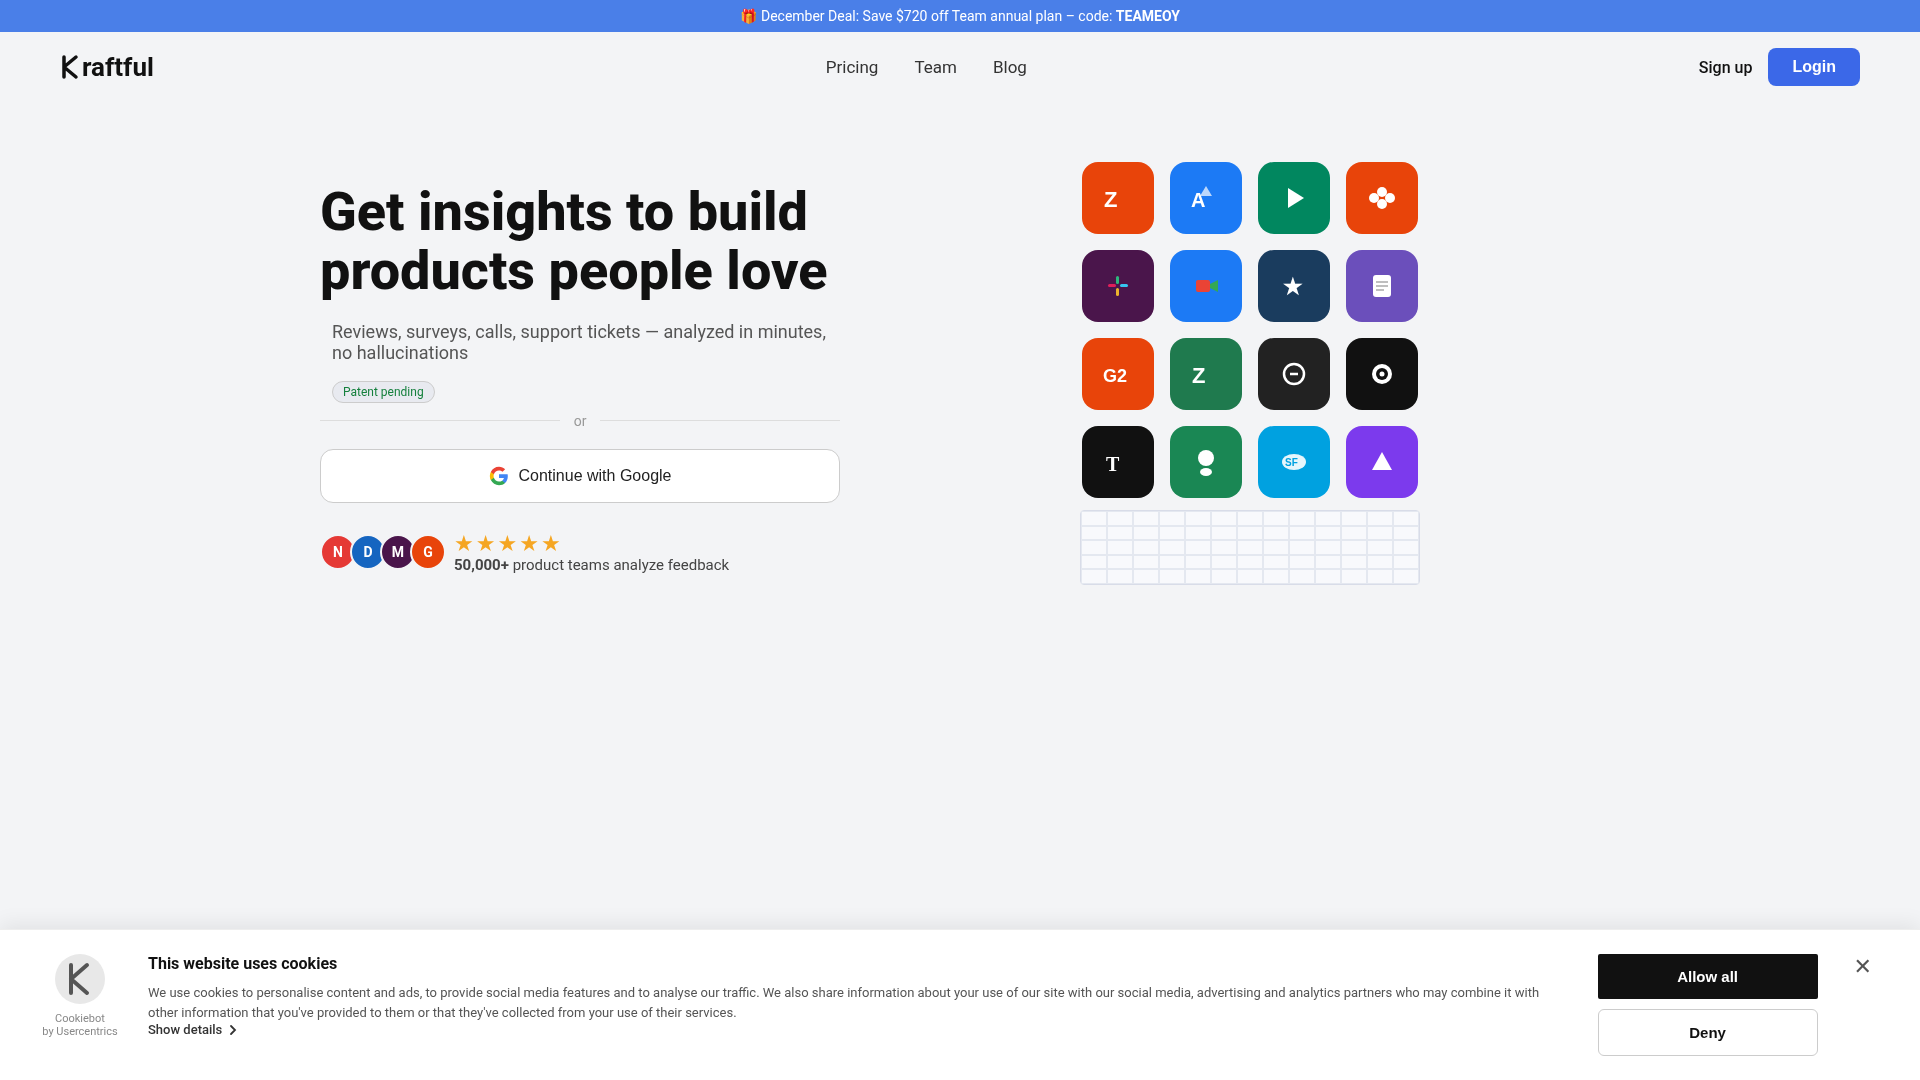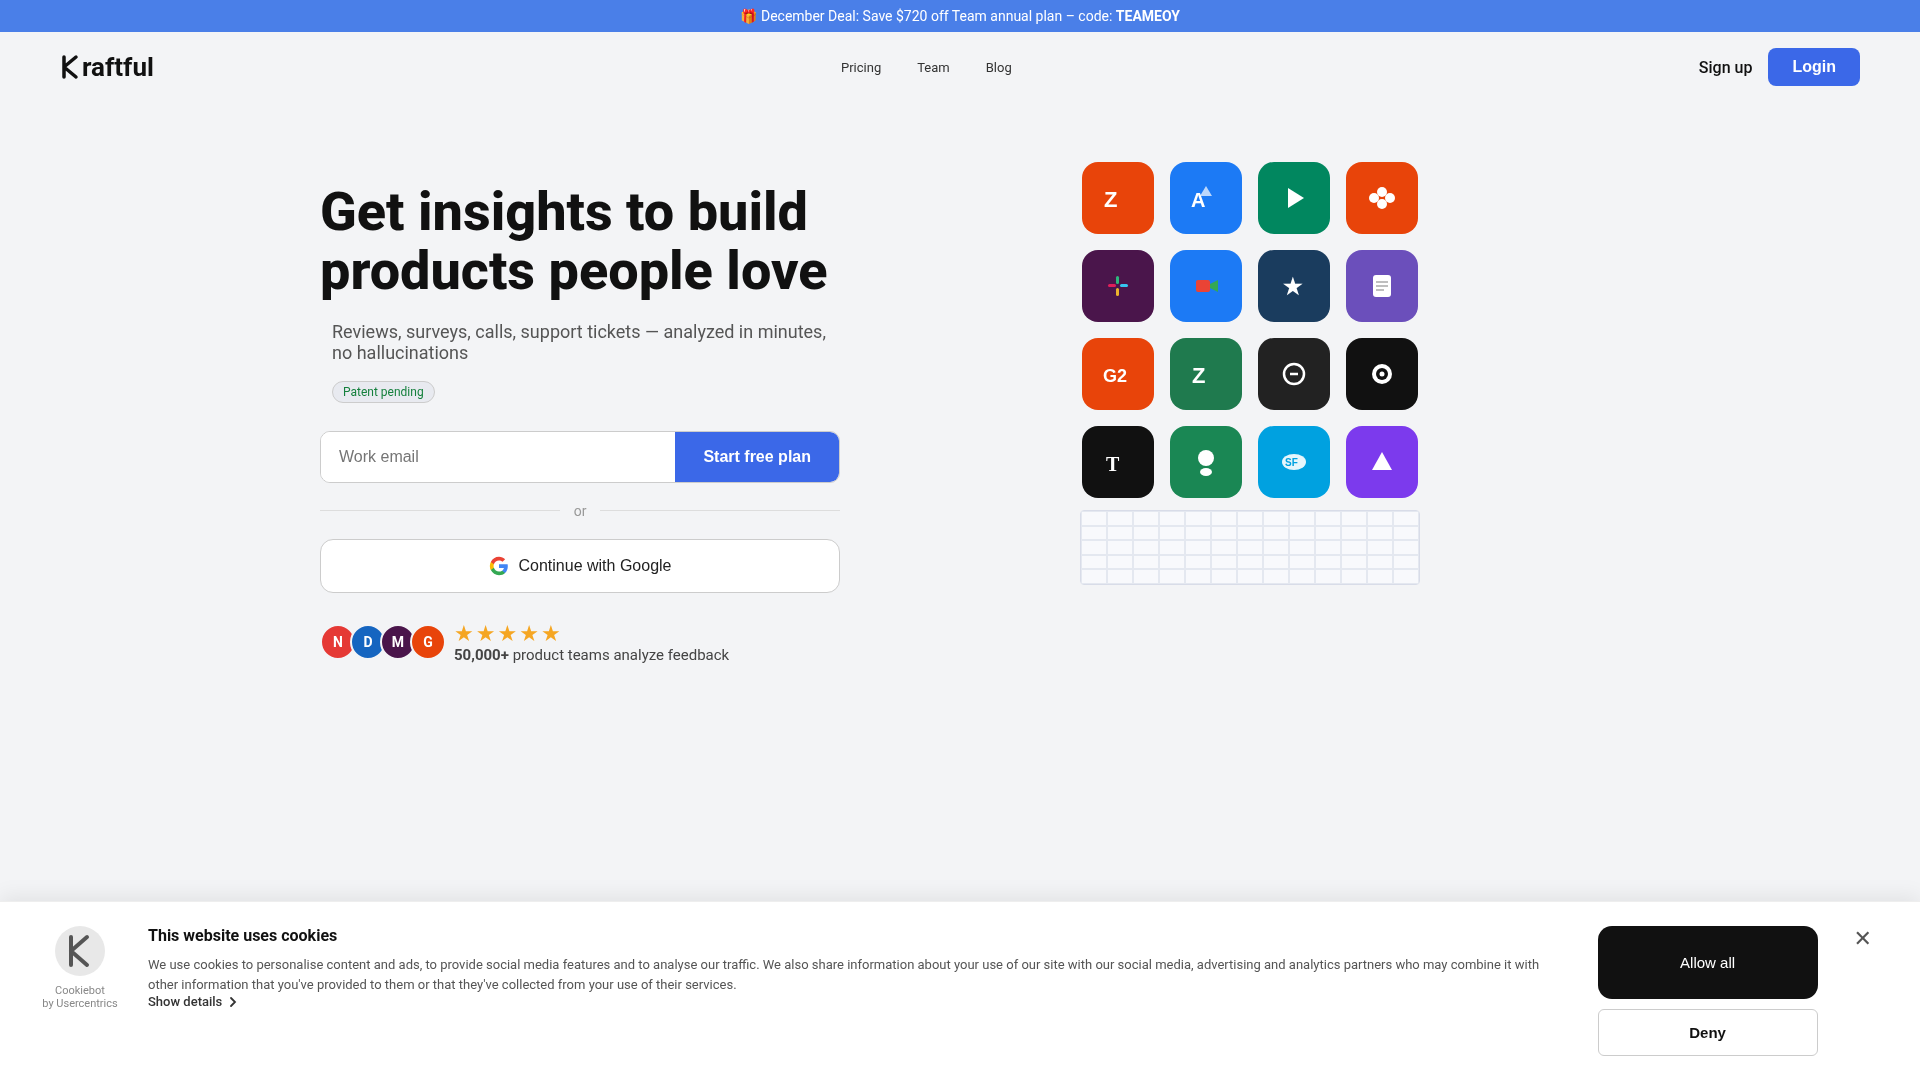--- a/index.html
+++ b/index.html
@@ -34,21 +34,21 @@
       text-decoration: none;
     }
     .nav-links {
       display: flex;
       align-items: center;
       gap: 36px;
     }
     .nav-links a {
       text-decoration: none;
       color: #333;
-      font-size: 13px;
+      font-size: 17px;
     }
     .nav-actions {
       display: flex;
       align-items: center;
       gap: 16px;
     }
     .nav-actions .signup-link {
       text-decoration: none;
       color: #111;
       font-size: 16px;
@@ -284,24 +284,24 @@
     .cookie-actions {
       display: flex;
       flex-direction: column;
       gap: 10px;
       min-width: 220px;
     }
     .allow-btn {
       background: #111;
       color: white;
       border: none;
-      padding: 28px 24px;
-      border-radius: 14px;
+      padding: 14px 24px;
+      border-radius: 2px;
       font-size: 15px;
-      font-weight: 400;
+      font-weight: 700;
       cursor: pointer;
       text-align: center;
     }
     .deny-btn {
       background: white;
       color: #111;
       border: 1.5px solid #ccc;
       padding: 14px 24px;
       border-radius: 6px;
       font-size: 15px;
@@ -349,24 +349,20 @@
   <div class="hero-left">
     <h1 class="hero-title">
       <span>Get insights to build</span><br>
       <span>products people love</span>
     </h1>
     <p class="hero-subtitle">
       <span>Reviews, surveys, calls, support tickets — analyzed in minutes, no hallucinations</span>
       <span class="patent-badge">Patent pending</span>
     </p>
 
-    <div class="email-row">
-      <input class="email-input" type="email" placeholder="Work email" style="">
-      <button class="start-btn">Start free plan</button>
-    </div>
 
     <div class="divider-row">
       <div class="divider-line"></div>
       <span>or</span>
       <div class="divider-line"></div>
     </div>
 
     <button class="google-btn">
       <svg class="google-icon-svg" viewBox="0 0 24 24" xmlns="http://www.w3.org/2000/svg">
         <path d="M22.56 12.25c0-.78-.07-1.53-.2-2.25H12v4.26h5.92c-.26 1.37-1.04 2.53-2.21 3.31v2.77h3.57c2.08-1.92 3.28-4.74 3.28-8.09z" fill="#4285F4"></path>

